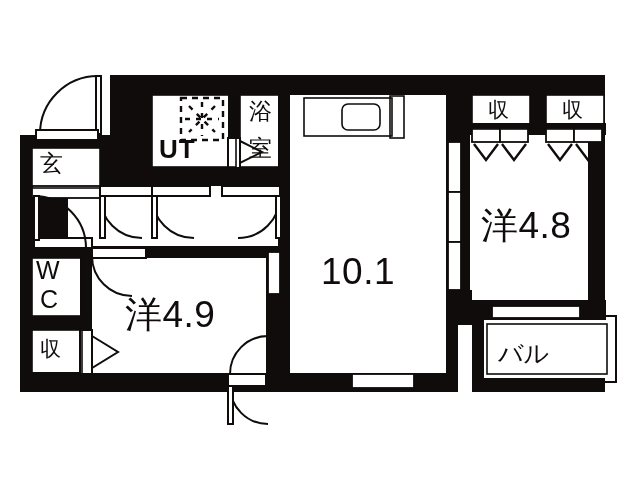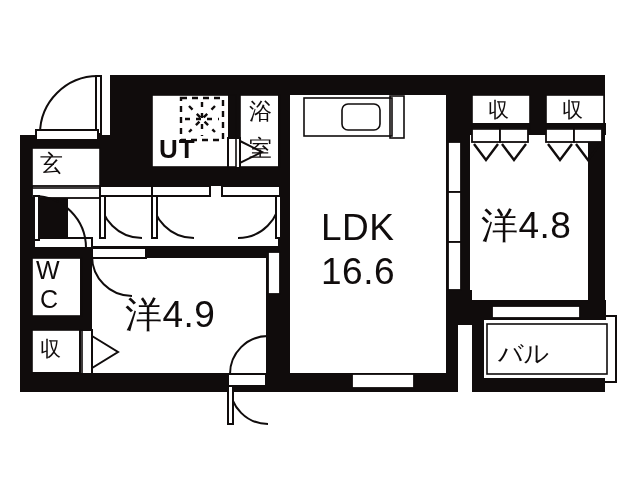--- a/index.html
+++ b/index.html
@@ -237,22 +237,21 @@
       <rect class="thin1" x="152" y="95" width="84" height="72" fill="none"></rect>
       <rect class="thin1" x="240" y="95" width="40" height="72" fill="none"></rect>
       <rect class="thin1" x="32" y="148" width="68" height="40" fill="none"></rect>
       <rect class="thin1" x="32" y="258" width="50" height="58" fill="none"></rect>
       <rect class="thin1" x="32" y="330" width="50" height="44" fill="none"></rect>
       <rect class="thin1" x="472" y="95" width="58" height="34" fill="none"></rect>
       <rect class="thin1" x="546" y="95" width="58" height="34" fill="none"></rect>
     </g>
   </svg>
 
-  <div class="label lbl-big" style="left:321px; top:209px;">LDK</div>
-  <div class="label lbl-big" style="left:321px; top:253px;">16.6</div>
+  <div class="label lbl-big" style="left:321px; top:253px;">10.1</div>
 
   <div class="label lbl-big" style="left:481px; top:207px;">洋4.8</div>
 
   <div class="label lbl-big" style="left:125px; top:296px;text-align:right;">洋4.9</div>
 
   <div class="label lbl-mid" style="left:498px; top:341px;">バル</div>
 
   <div class="label lbl-small" style="left:249px; top:100px;">浴</div>
   <div class="label lbl-small" style="left:249px; top:137px;">室</div>
 

